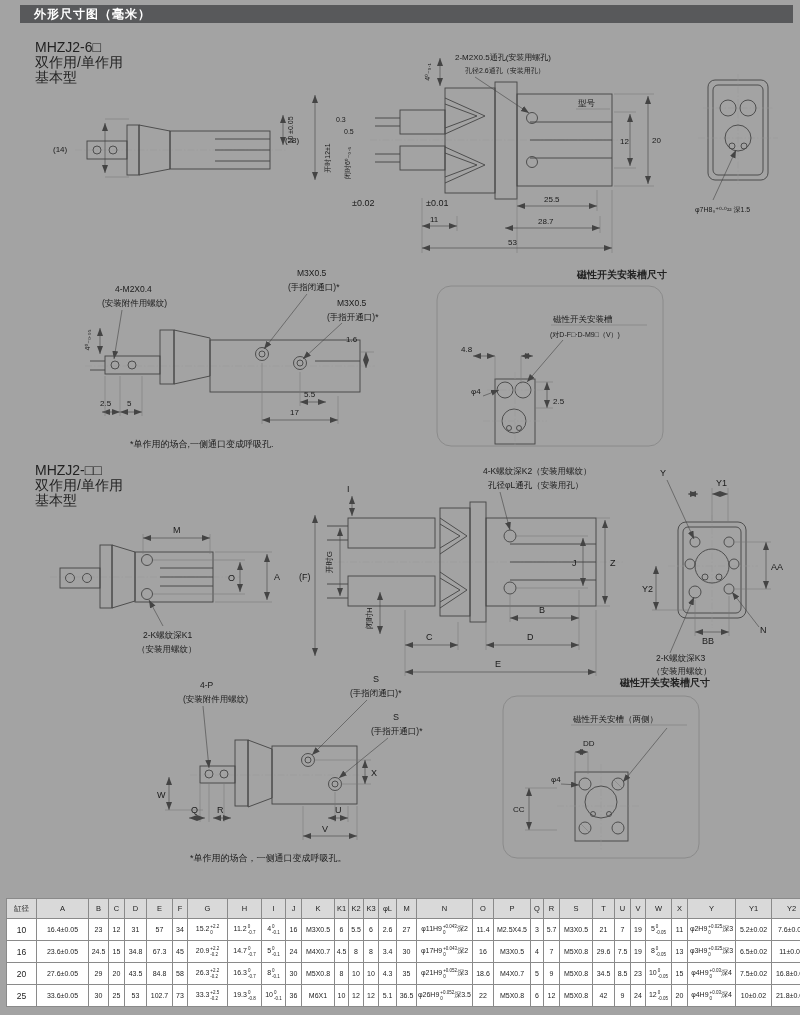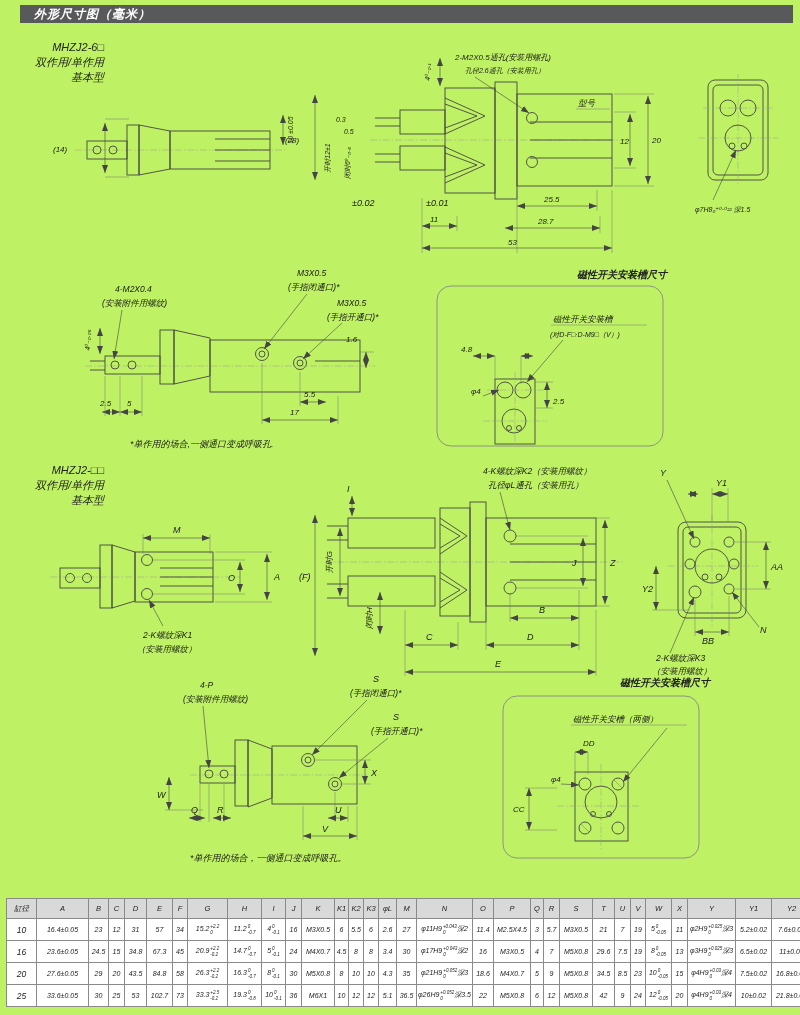--- a/index.html
+++ b/index.html
@@ -1,21 +1,21 @@
 <!DOCTYPE html>
 <html><head>
 <meta charset="utf-8">
 <style>
   html,body{margin:0;padding:0;background:#e8e8e8;}
-  #page{position:relative;width:800px;height:1015px;background:#bef264;overflow:hidden;
-        font-family:"Liberation Sans","DejaVu Sans",sans-serif;color:#1a1a1a;font-style:italic;}
+  #page{position:relative;width:800px;height:1015px;background:#a3a3a3;overflow:hidden;
+        font-family:"Liberation Sans","DejaVu Sans",sans-serif;color:#1a1a1a;}
   .hdrbar{position:absolute;left:20px;top:5px;width:773px;height:18px;background:#58595b;
           color:#fff;font-size:12px;font-weight:bold;line-height:18px;padding-left:14px;
           box-sizing:border-box;letter-spacing:1px;}
-  .secblock{position:absolute;font-size:11px;line-height:15px;color:#222;text-align:right;}
+  .secblock{position:absolute;font-size:14px;line-height:15px;color:#222;}
   .fig{position:absolute;}
   svg{overflow:visible;}
   .s{fill:none;stroke:#444;stroke-width:0.9;}
   .t{fill:none;stroke:#777;stroke-width:0.5;}
   .cl{fill:none;stroke:#999;stroke-width:0.5;stroke-dasharray:7 2 1.5 2;}
   .dl{fill:none;stroke:#444;stroke-width:0.6;marker-start:url(#aS);marker-end:url(#aE);}
   .ld{fill:none;stroke:#444;stroke-width:0.6;marker-end:url(#aE);}
   text{font-family:"Liberation Sans","DejaVu Sans",sans-serif;font-size:9px;fill:#1a1a1a;}
   .f8{font-size:8px;} .f7{font-size:7px;} .f85{font-size:8.5px;}
   .magbox{position:absolute;}

